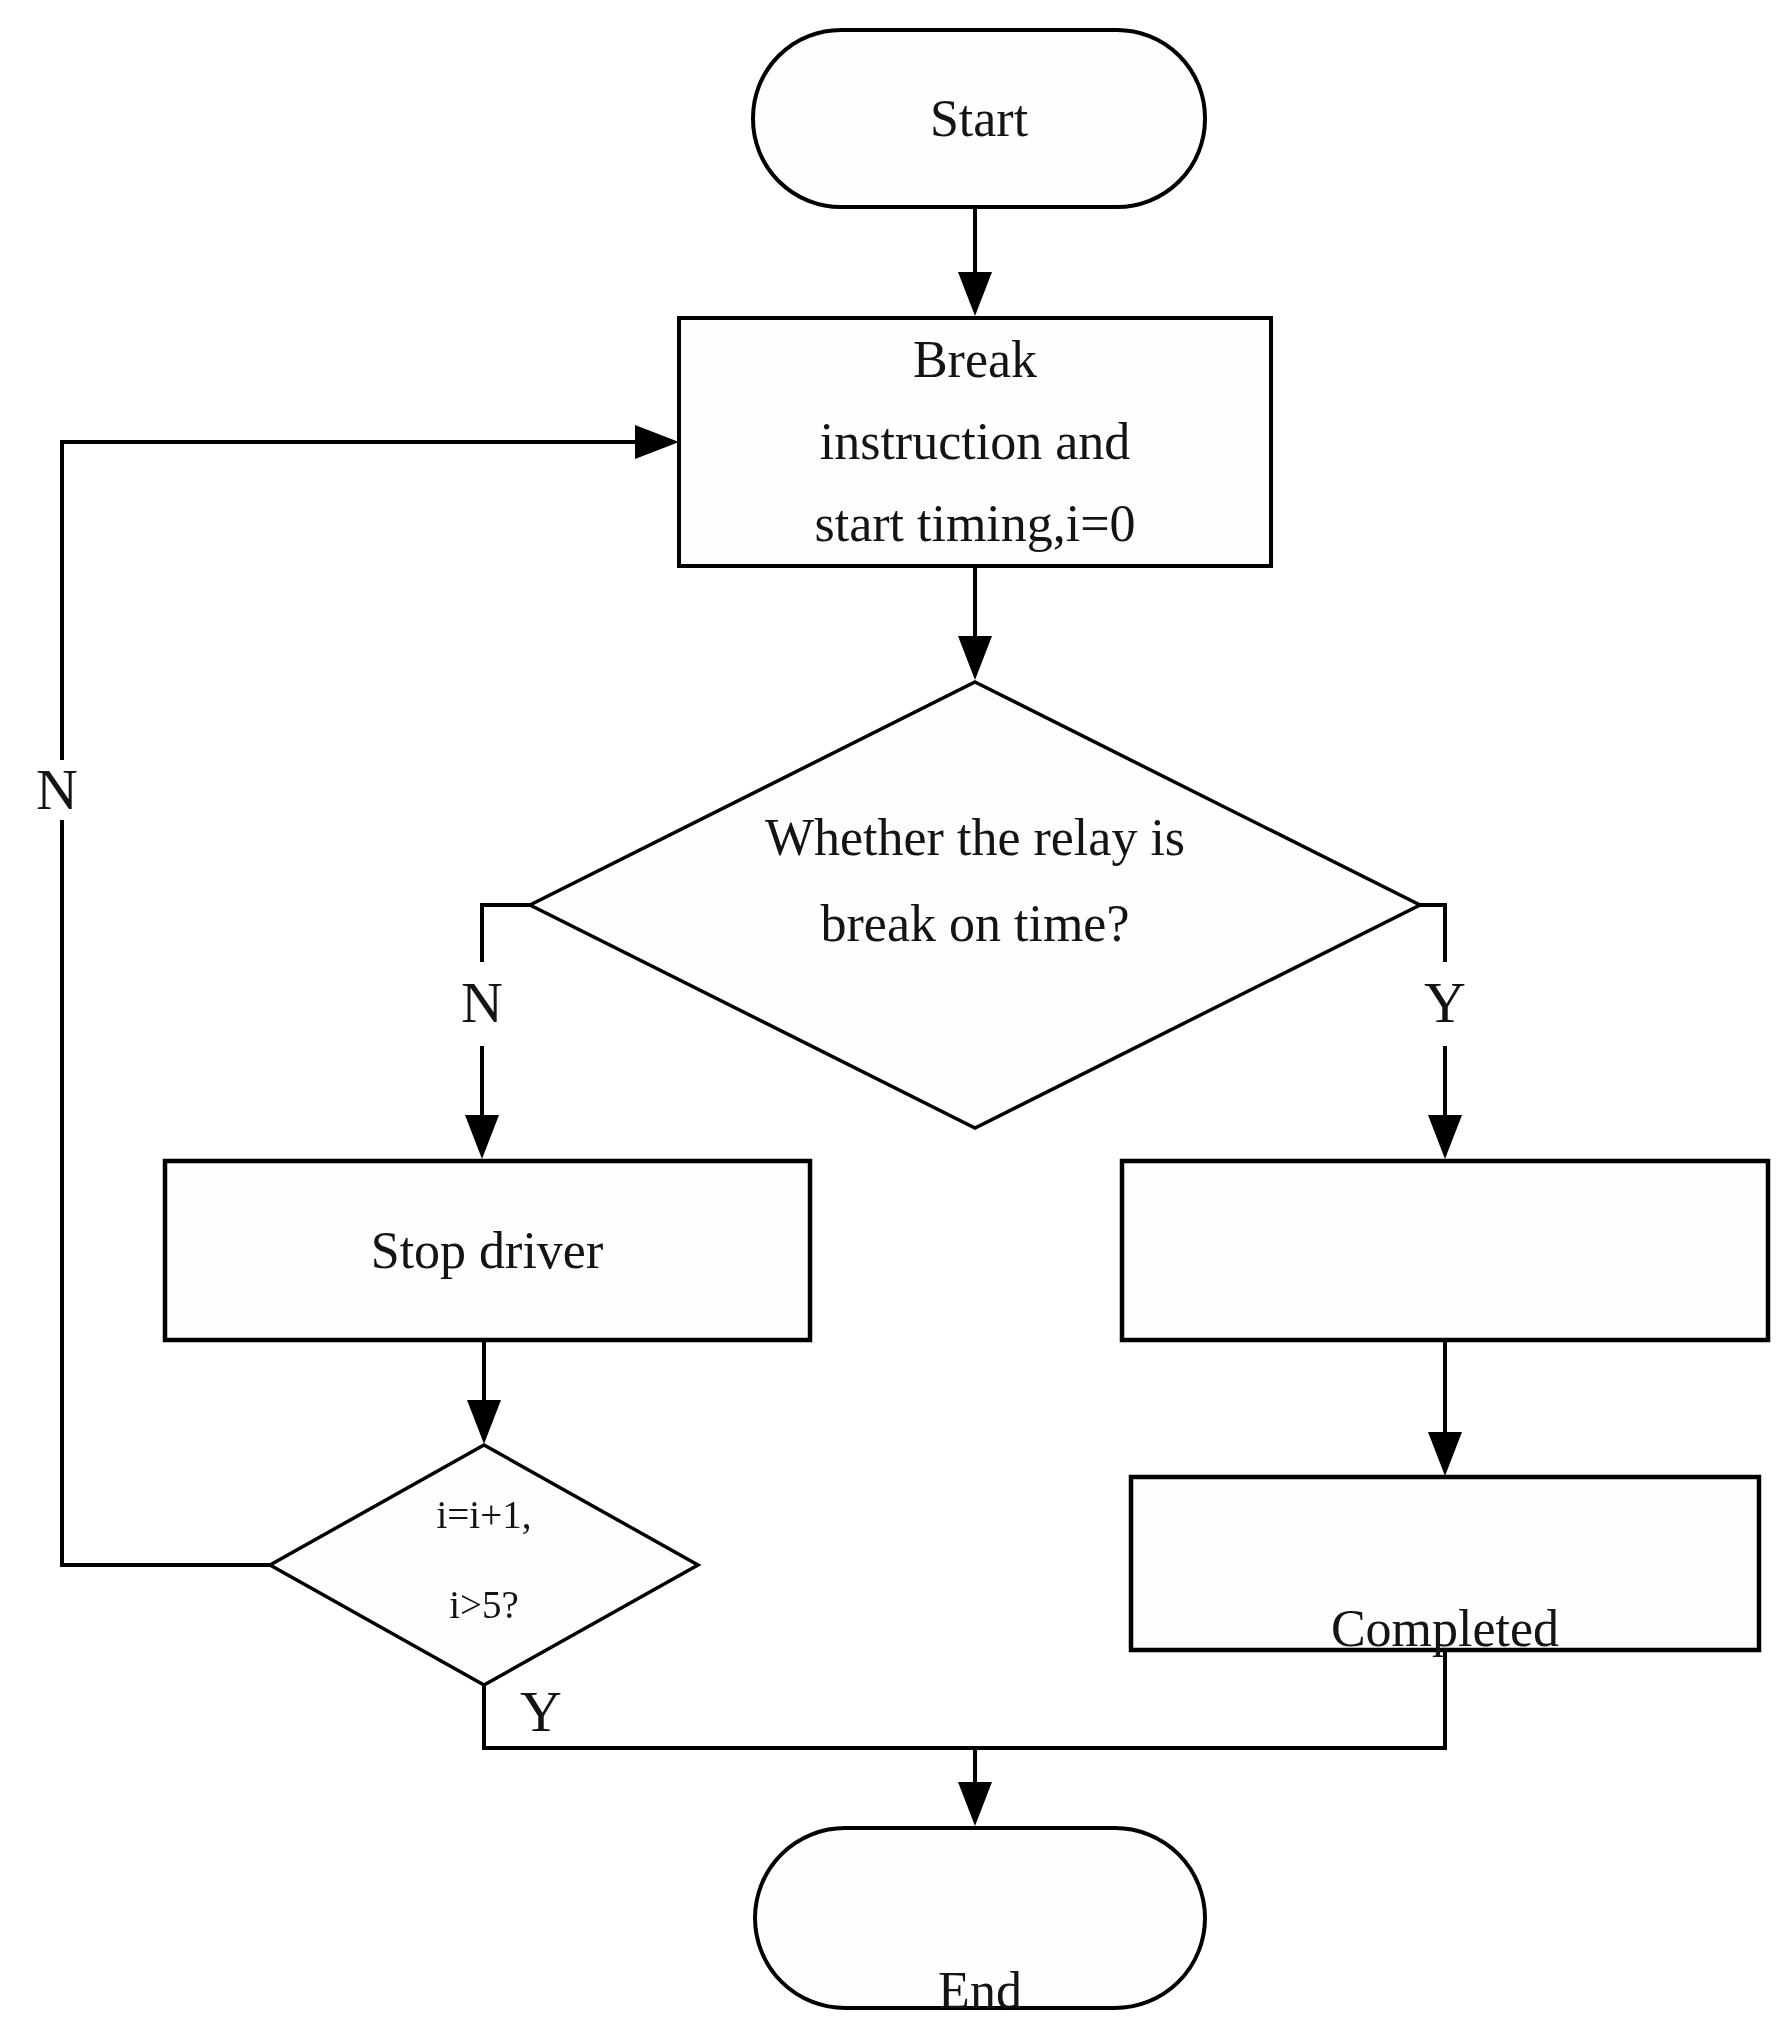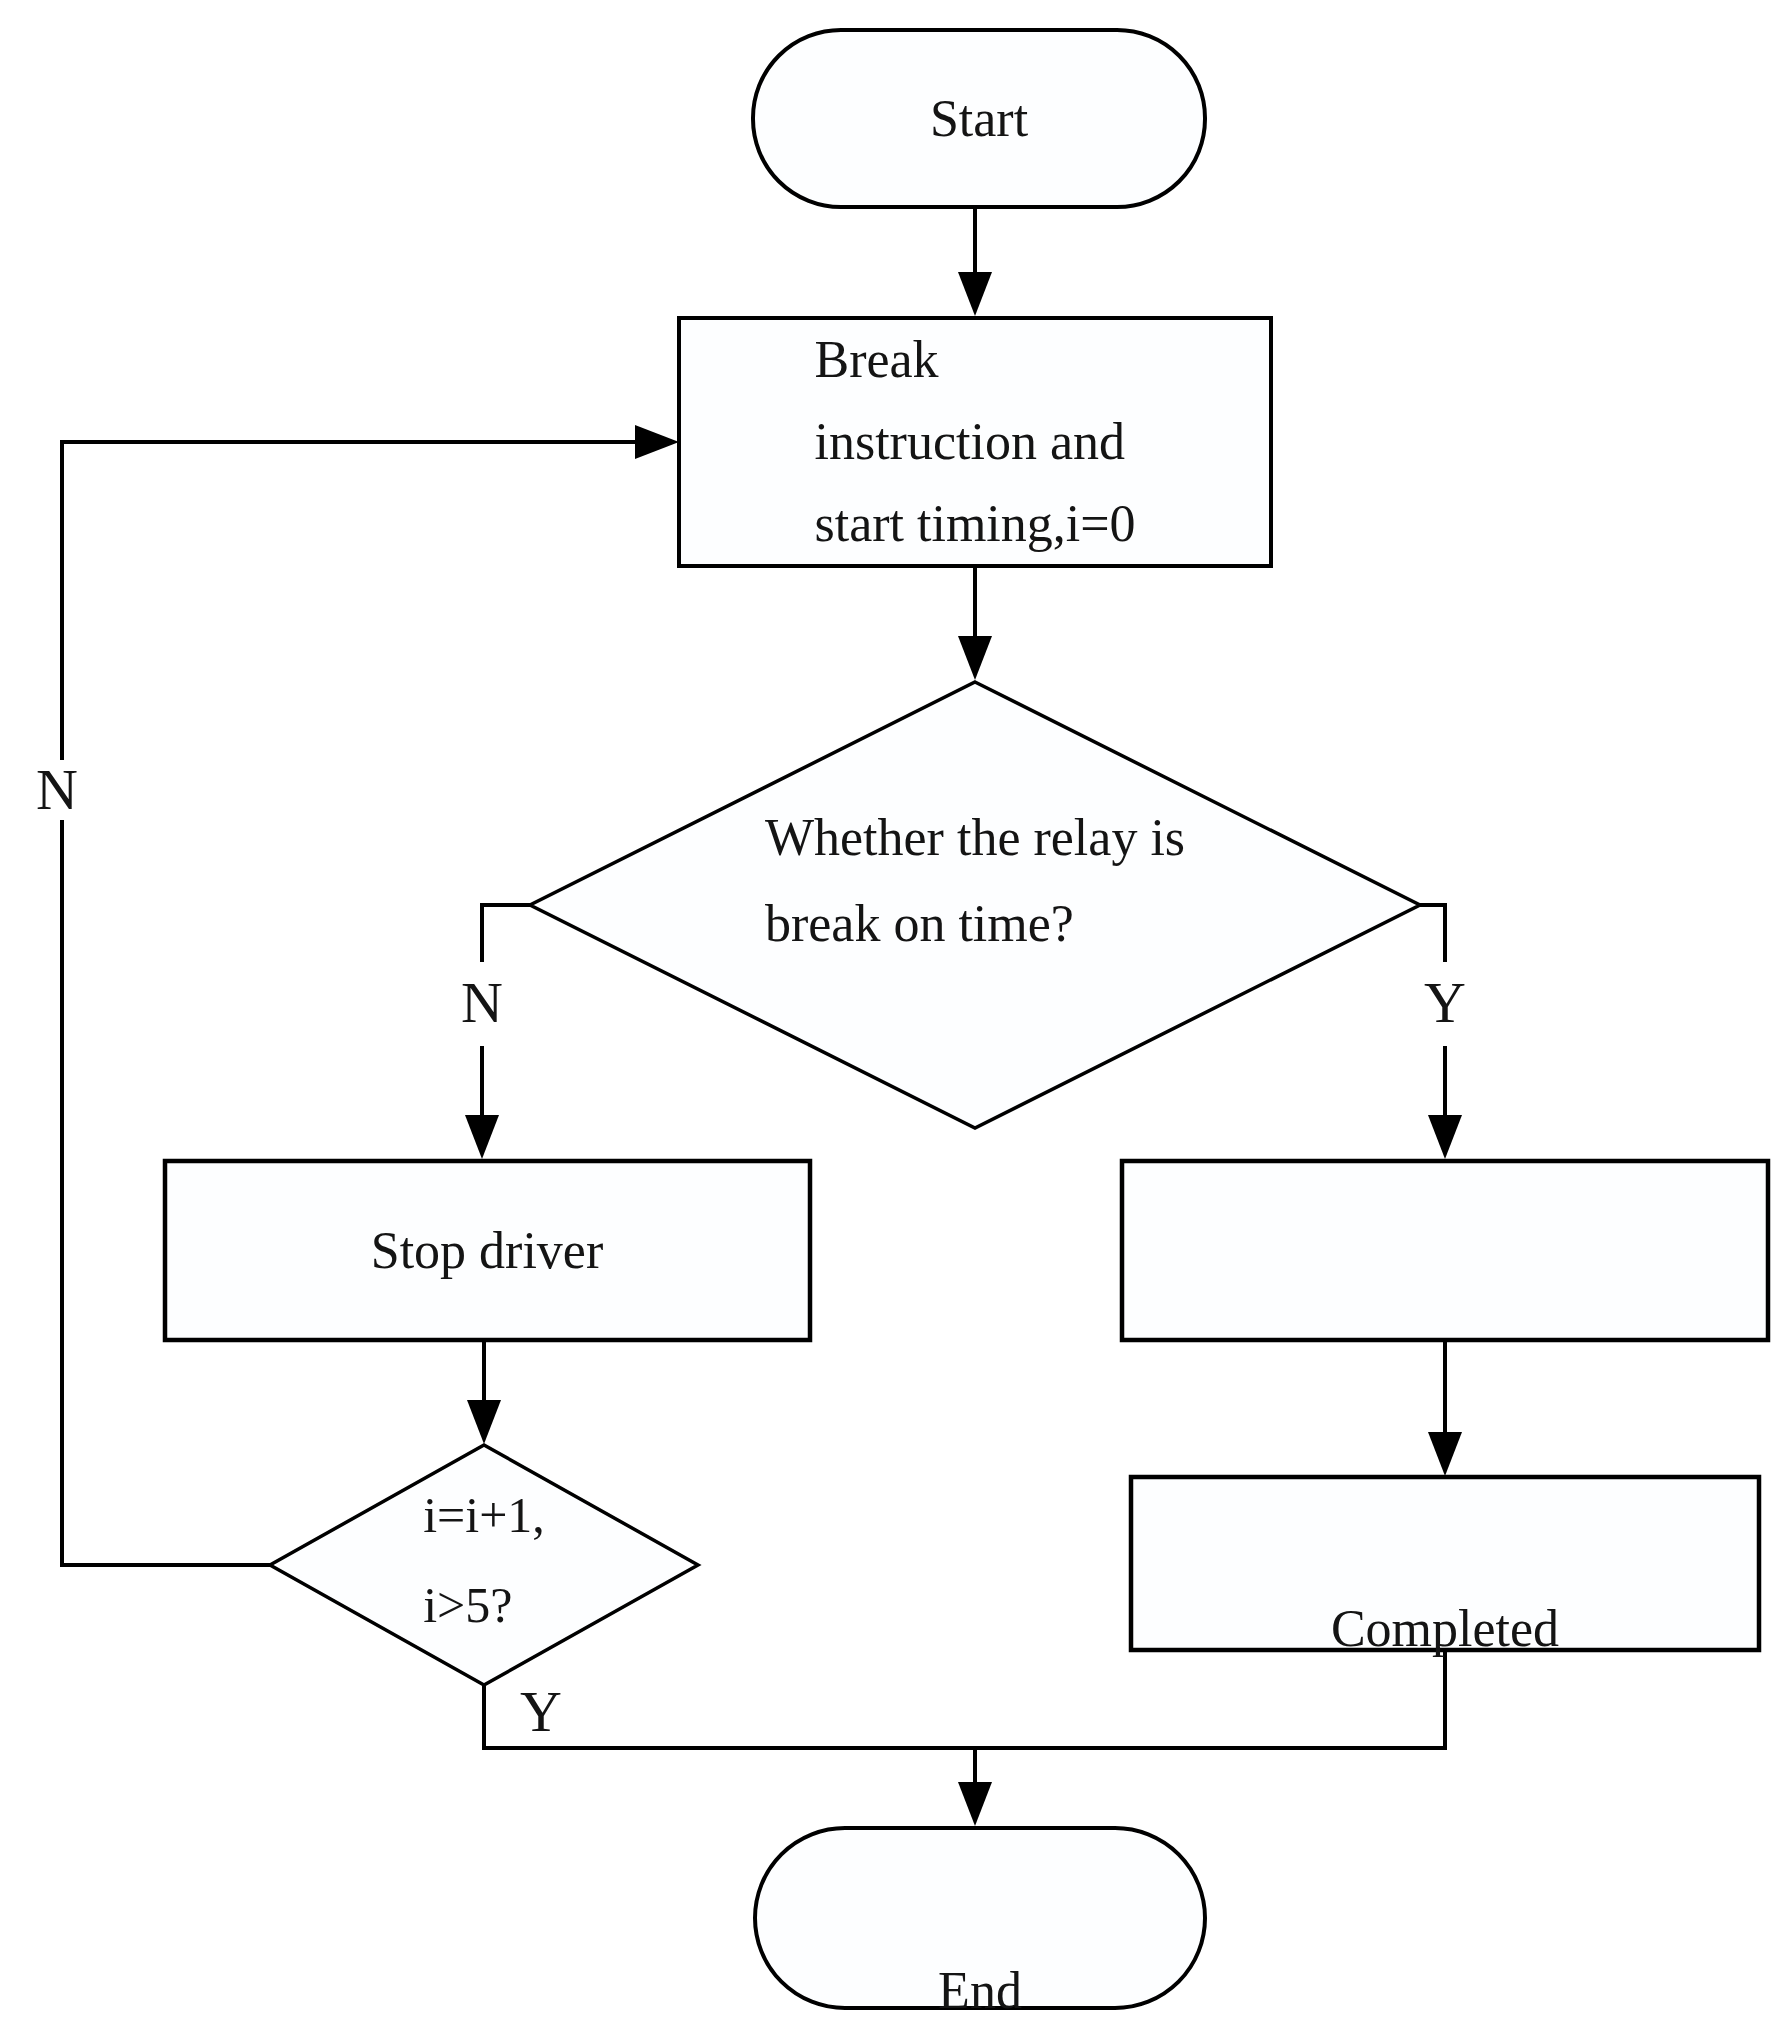--- a/index.html
+++ b/index.html
@@ -16,38 +16,38 @@
     color: #111111;
   }
   #wires {
     position: absolute;
     left: 0;
     top: 0;
   }
   .node-label {
     position: absolute;
     transform: translate(-50%, -50%);
-    text-align: left;
+    text-align: center;
     font-size: 52px;
     line-height: 80px;
     color: #141414;
     white-space: nowrap;
   }
   .multiline {
     white-space: pre-line;
   }
   .branch-label {
     position: absolute;
     transform: translate(-50%, -50%);
     font-size: 58px;
     line-height: 58px;
     color: #141414;
   }
   .small-line {
-    font-size: 50px;
+    font-size: 39px;
     line-height: 90px;
   }
 </style>
 </head>
 <body>
 
 <div id="canvas">
 
   <svg id="wires" width="1786" height="2030" viewBox="0 0 1786 2030" fill="none" stroke="#000000">
 

